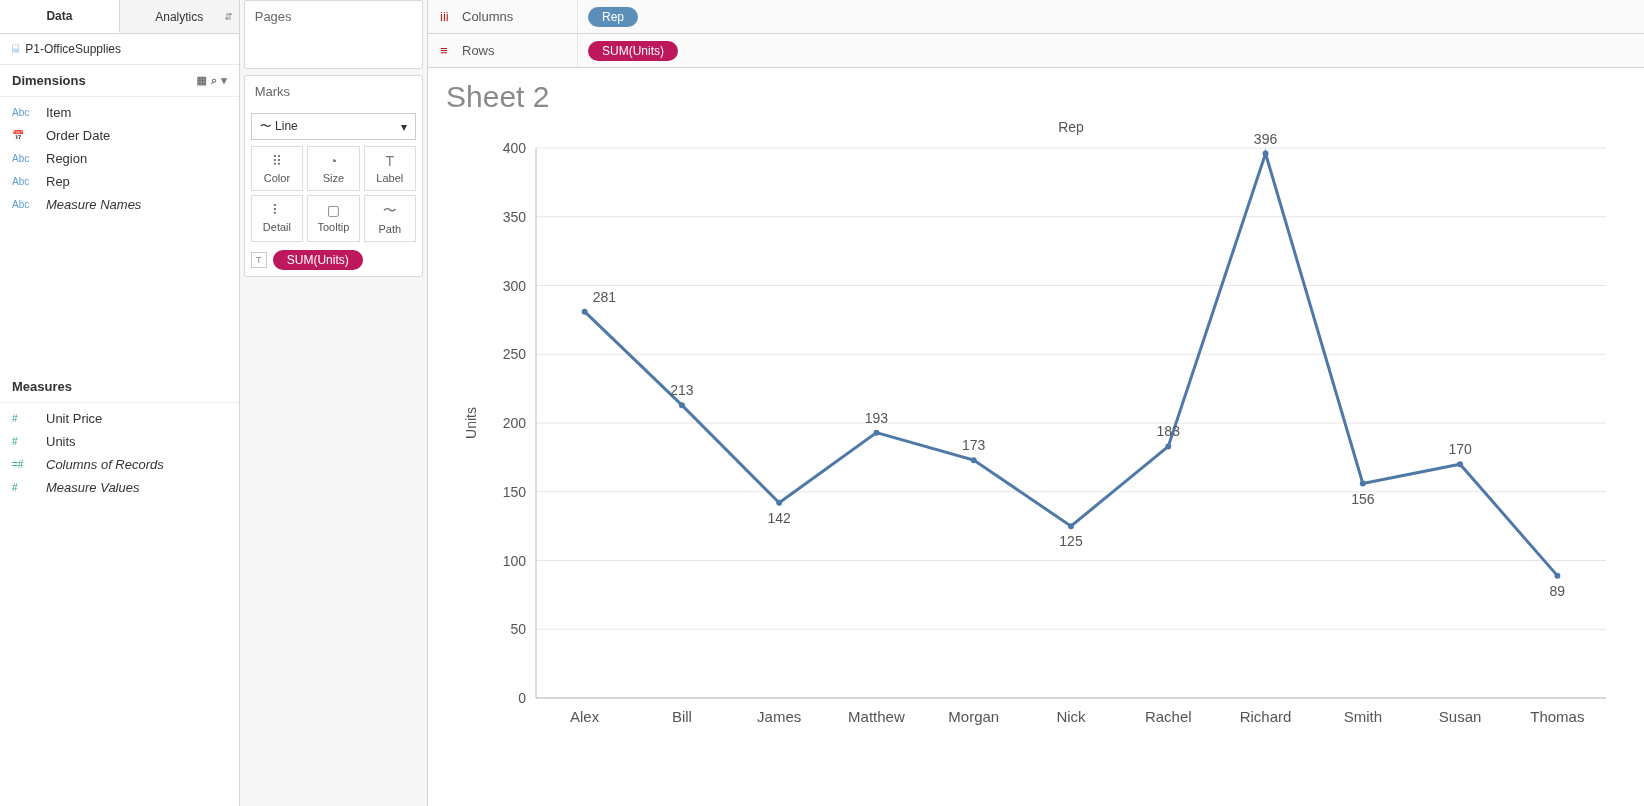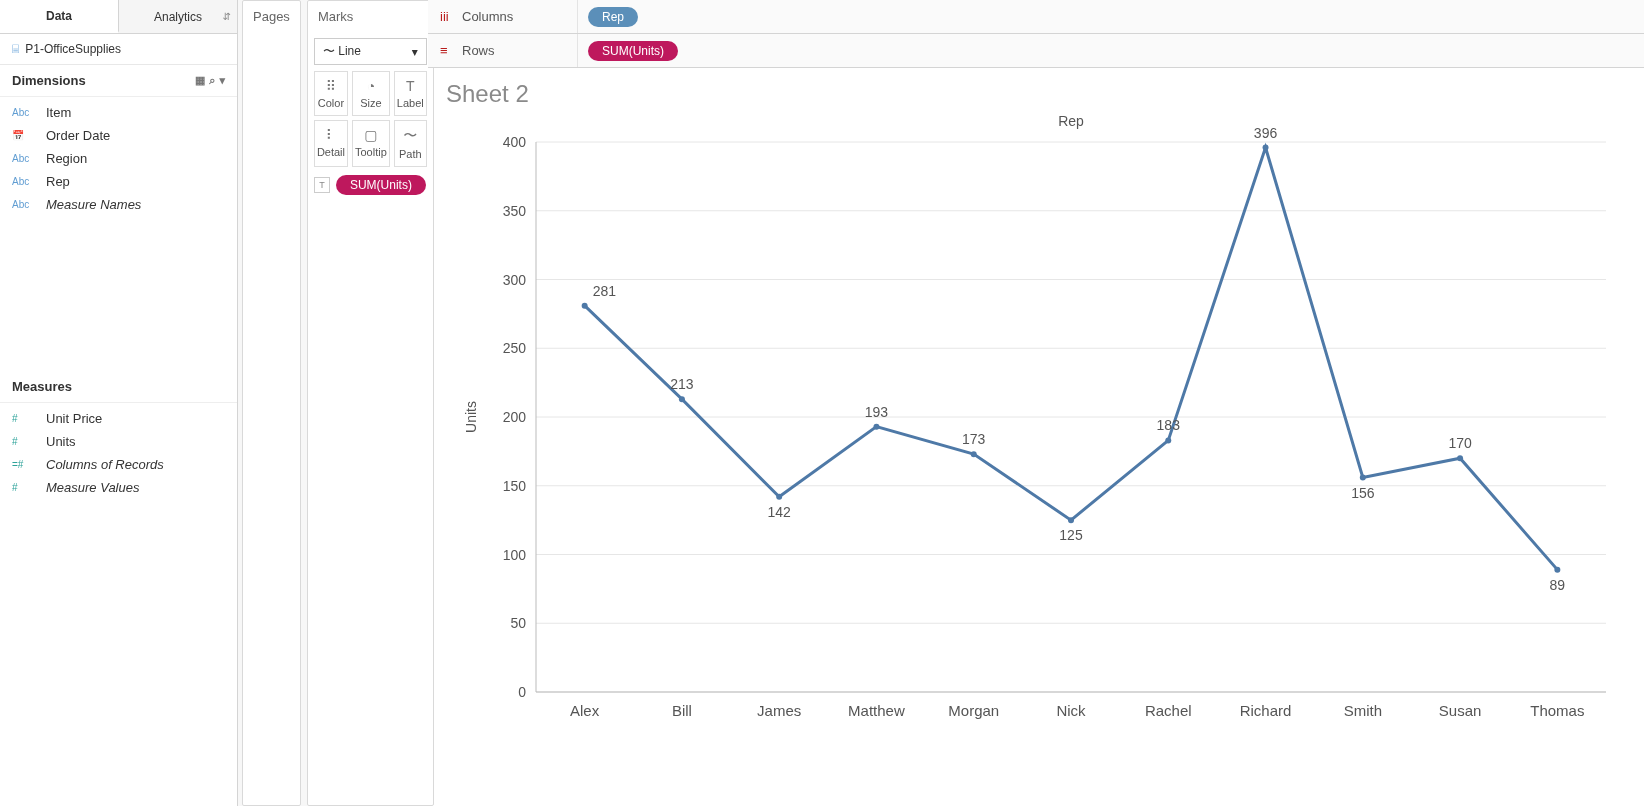--- a/index.html
+++ b/index.html
@@ -19,21 +19,21 @@
 .section-hdr .tools { display: flex; gap: 4px; color: #777; font-size: 11px; }
 .field-list { padding: 4px 0; }
 .field { padding: 4px 12px; display: flex; align-items: center; gap: 12px; cursor: pointer; }
 .type-icon { width: 22px; font-size: 10px; color: #609dd2; text-align: left; }
 .type-icon.green { color: #2ea39a; }
 .field.italic span.fname { font-style: italic; }
 .measures-spacer { flex: 1; }
 .field .fname { font-size: 13px; }
 
 
-.cards-panel { width: 190px; background: #f7f7f7; border-right: 1px solid #d4d4d4; display: flex; flex-direction: row; gap: 6px; padding: 0 4px; }
+.cards-panel { width: 190px; background: #f7f7f7; border-right: 1px solid #d4d4d4; display: flex; flex-direction: column; gap: 6px; padding: 0 4px; }
 .card { background: #fff; border: 1px solid #d9d9d9; border-radius: 2px; }
 .card-title { padding: 8px 10px; color: #666; font-size: 13px; }
 .filters-body { height: 60px; }
 .pages-body { height: 36px; }
 .marks-body { padding: 6px; }
 .mark-select { width: 100%; border: 1px solid #ccc; padding: 4px 8px; background: #fff; display: flex; align-items: center; justify-content: space-between; cursor: pointer; font-size: 12px; }
 .mark-grid { display: grid; grid-template-columns: repeat(3,1fr); gap: 4px; margin-top: 6px; }
 .mark-btn { border: 1px solid #ddd; background: #fff; padding: 6px 2px; text-align: center; cursor: pointer; font-size: 11px; color: #555; }
 .mark-btn .mi { display: block; font-size: 14px; margin-bottom: 3px; color: #777; }
 .pill-row { display: flex; align-items: center; gap: 6px; margin-top: 8px; }
@@ -41,21 +41,21 @@
 .pill { border-radius: 12px; padding: 3px 14px; color: #fff; font-size: 12px; white-space: nowrap; }
 .pill.green { background: #be185d; }
 .pill.blue { background: #5b8fb9; }
 
 
 .main { flex: 1; display: flex; flex-direction: column; }
 .shelf { display: flex; align-items: center; border-bottom: 1px solid #d4d4d4; height: 34px; background: #fafafa; }
 .shelf-label { width: 150px; padding-left: 12px; display: flex; align-items: center; gap: 8px; color: #555; font-size: 13px; border-right: 1px solid #e4e4e4; height: 100%; }
 .shelf-body { flex: 1; display: flex; align-items: center; padding-left: 10px; height: 100%; }
 .sheet-area { flex: 1; padding: 12px 18px; overflow: hidden; }
-.sheet-title { font-size: 24px; color: #8a8a8a; font-weight: 300; margin-bottom: 4px; }
+.sheet-title { font-size: 30px; color: #8a8a8a; font-weight: 300; margin-bottom: 4px; }
 .chart-wrap { position: relative; height: 640px; }
 svg { display: block; }
 .gridline { stroke: #e6e6e6; stroke-width: 1; }
 .dataline { stroke: #4e79a7; stroke-width: 3; fill: none; }
 .datapt { fill: #4e79a7; }
 .datalabel { font-size: 14px; fill: #555; }
 .ylabel { font-size: 14px; fill: #555; }
 .shelf-icon { color: #b91c1c; width: 14px; display: inline-block; }
 </style>
 </head>

